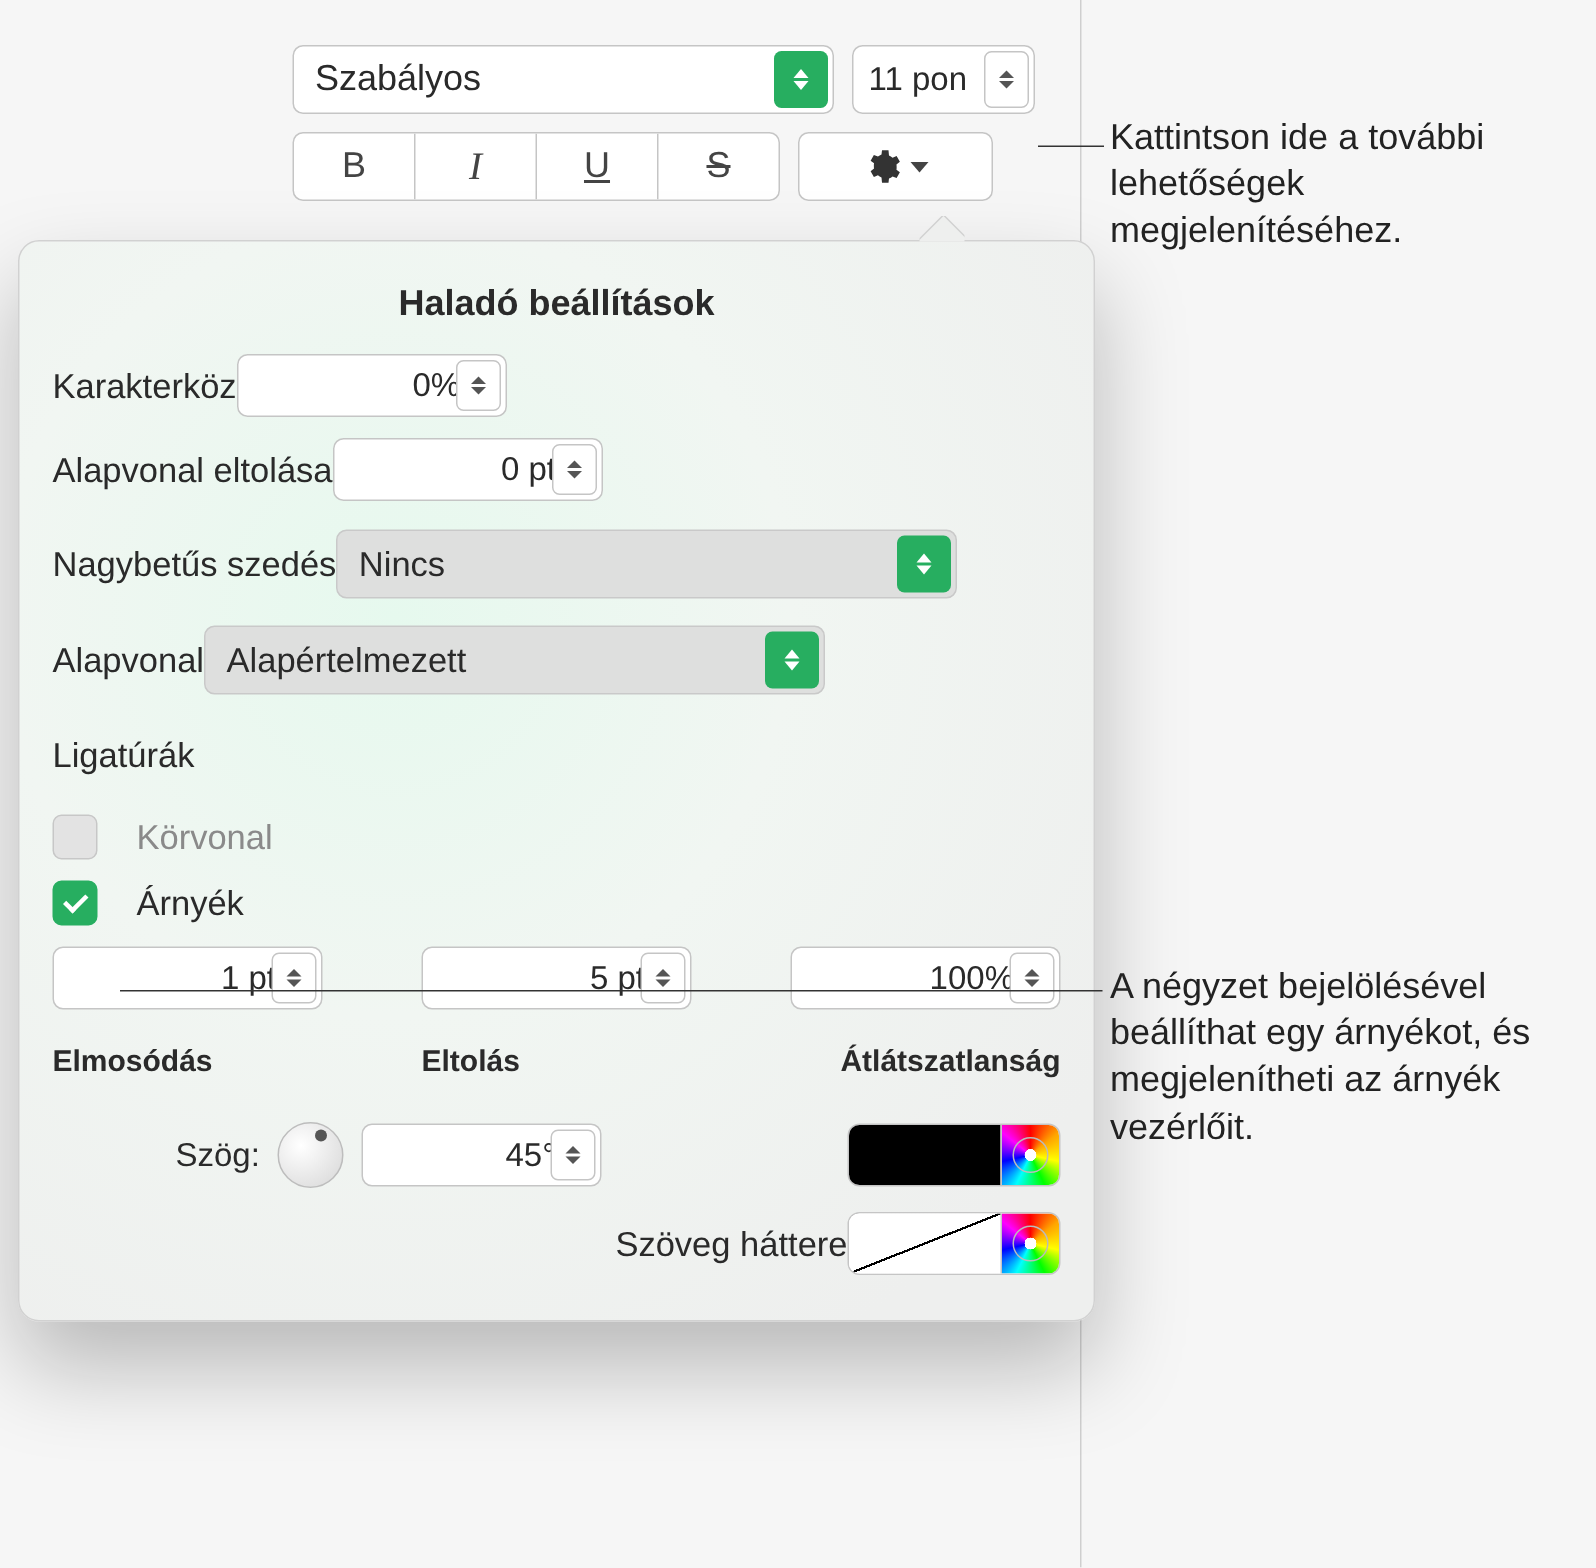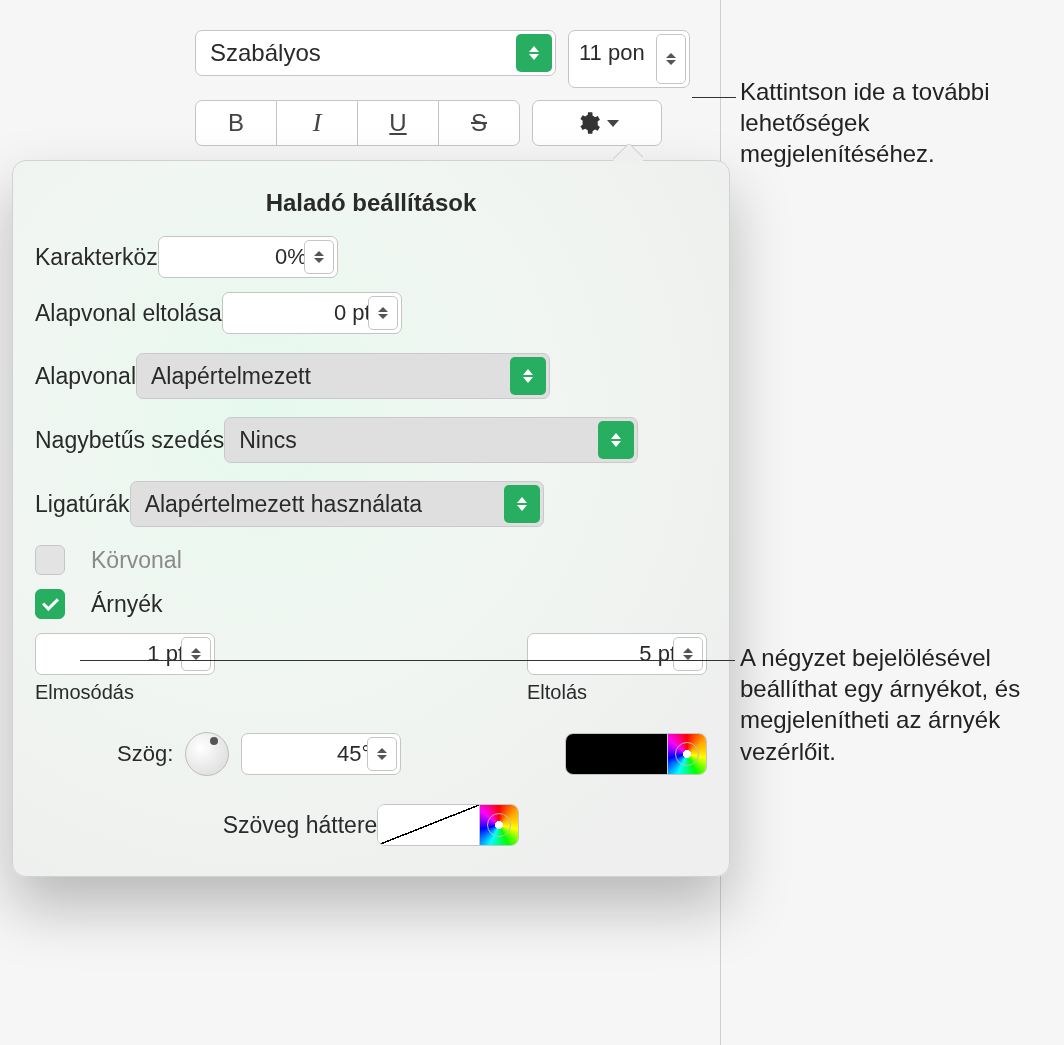--- a/index.html
+++ b/index.html
@@ -68,21 +68,21 @@
     border-right:5px solid transparent;
   }
   .arrow-up{border-bottom:6px solid #fff;}
   .arrow-down{border-top:6px solid #fff;}
   .select-size{
     width:110px;height:44px;
     background:var(--field-bg);
     border:1px solid var(--field-border);
     border-radius:7px;
     display:flex;align-items:center;
-    padding:0 0 12px 10px;
+    padding:0 0 0 10px;
     position:relative;
     font-size:22px;
     overflow:hidden;
   }
   .grey-arrows{
     position:absolute;right:3px;top:3px;bottom:3px;
     width:28px;
     background:#fff;
     border:1px solid var(--field-border);
     border-radius:5px;
@@ -230,21 +230,21 @@
   }
   .shadow-col{}
   .small-stepper{
     width:140px;height:40px;
     border:1px solid var(--field-border);
     border-radius:7px;background:#fff;
     position:relative;
     display:flex;align-items:center;justify-content:flex-end;
     padding:0 30px 0 8px;
   }
-  .sub-label{font-size:20px;margin-top:6px;text-align:left;}
+  .sub-label{font-size:20px;margin-top:24px;text-align:left;font-weight:bold;}
 
   .angle-row{
     display:flex;align-items:center;justify-content:space-between;
     margin-top:28px;
   }
   .angle-left{display:flex;align-items:center;gap:12px;margin-left:82px;}
   .angle-dial{
     width:42px;height:42px;border-radius:50%;
     background:radial-gradient(circle at 35% 35%,#fff,#d6d6d6);
     border:1px solid #bdbdbd;
@@ -288,22 +288,22 @@
     position:absolute;
     top:50%;left:50%;
     width:22px;height:22px;
     border-radius:50%;
     background:radial-gradient(circle,#fff 25%,transparent 26%),conic-gradient(red,orange,yellow,lime,cyan,blue,magenta,red);
     transform:translate(-50%,-50%);
     border:1px solid #bbb;
   }
 
   .bg-row{
-    display:flex;align-items:center;justify-content:center;
-    margin-top:28px;
+    display:flex;align-items:center;justify-content:flex-end;
+    margin-top:16px;
   }
 
   
   .callout{
     position:absolute;
     font-size:24px;
     line-height:1.3;
     color:#222;
   }
   .callout-line{
@@ -378,50 +378,43 @@
       <div class="stepper">
         <span class="val">0 pt</span>
         <div class="grey-arrows">
             <div class="arrow-up"></div>
             <div class="arrow-down"></div>
           </div>
       </div>
     </div>
 
     <div class="p-row p-row-drop">
+      <div class="p-label">Nagybetűs szedés</div>
+      <div class="drop">
+        <span class="text">Nincs</span>
+        <div class="green-arrows">
+            <div class="arrow-up"></div>
+            <div class="arrow-down"></div>
+          </div>
+      </div>
+    </div>
+
+    <div class="p-row p-row-drop">
       <div class="p-label">Alapvonal</div>
       <div class="drop">
         <span class="text">Alapértelmezett</span>
         <div class="green-arrows">
             <div class="arrow-up"></div>
             <div class="arrow-down"></div>
           </div>
       </div>
     </div>
 
     <div class="p-row p-row-drop">
-      <div class="p-label">Nagybetűs szedés</div>
-      <div class="drop">
-        <span class="text">Nincs</span>
-        <div class="green-arrows">
-            <div class="arrow-up"></div>
-            <div class="arrow-down"></div>
-          </div>
-      </div>
-    </div>
-
-    <div class="p-row p-row-drop">
       <div class="p-label">Ligatúrák</div>
-      <div class="drop">
-        <span class="text">Alapértelmezett használata</span>
-        <div class="green-arrows">
-            <div class="arrow-up"></div>
-            <div class="arrow-down"></div>
-          </div>
-      </div>
     </div>
 
     <div class="check-row">
       <div class="checkbox disabled"></div>
       <div class="check-label disabled">Körvonal</div>
     </div>
 
     <div class="check-row">
       <div class="checkbox checked">
           <div class="checkmark"></div>
@@ -443,20 +436,30 @@
       <div class="shadow-col">
         <div class="small-stepper">
           <span class="val">5 pt</span>
           <div class="grey-arrows">
               <div class="arrow-up"></div>
               <div class="arrow-down"></div>
             </div>
         </div>
         <div class="sub-label">Eltolás</div>
       </div>
+      <div class="shadow-col">
+        <div class="small-stepper">
+          <span class="val">100%</span>
+          <div class="grey-arrows">
+              <div class="arrow-up"></div>
+              <div class="arrow-down"></div>
+            </div>
+        </div>
+        <div class="sub-label" style="text-align:right">Átlátszatlanság</div>
+      </div>
     </div>
 
     <div class="angle-row">
       <div class="angle-left">
         <span>Szög:</span>
         <div class="angle-dial">
             <div class="angle-dot"></div>
           </div>
         <div class="small-stepper" style="width:120px">
           <span class="val">45°</span>

